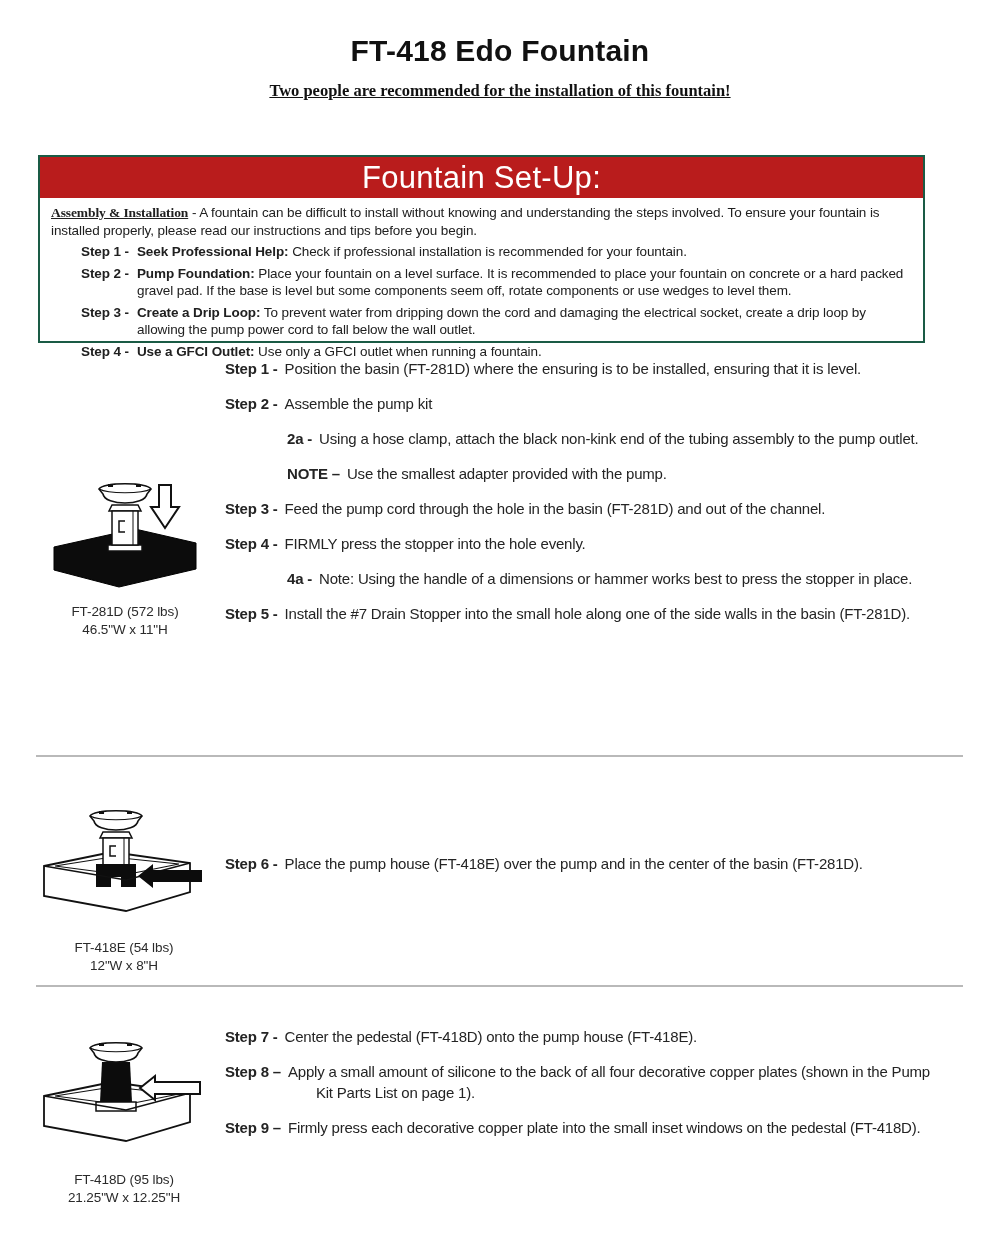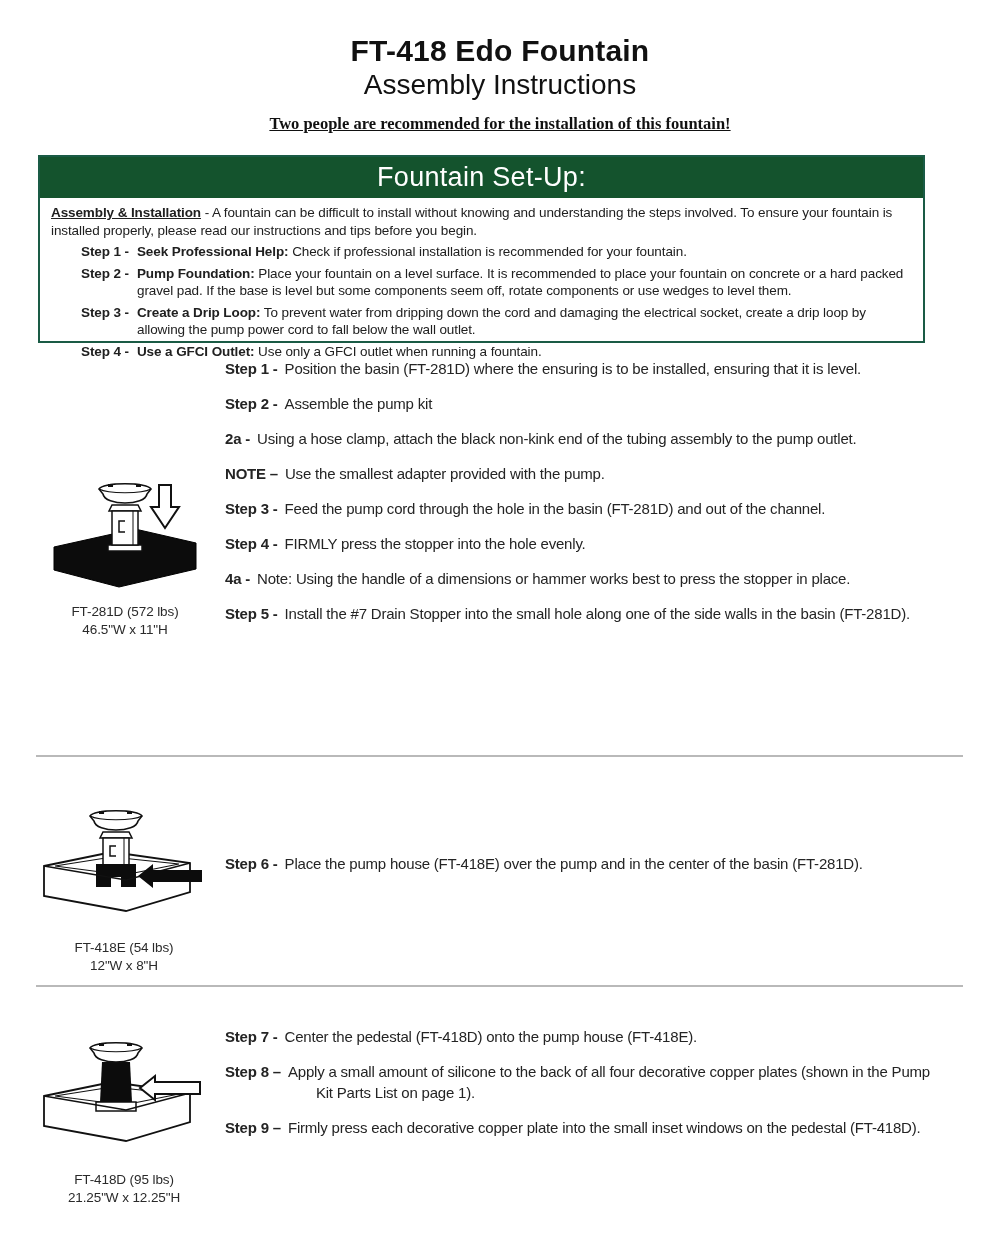--- a/index.html
+++ b/index.html
@@ -26,41 +26,41 @@
     text-decoration:underline;
     color:#111;
   }
 
   
   .setup-box {
     position:absolute; left:38px; top:155px; width:887px; height:188px;
     border:2px solid #1a5b45; background:#fff;
   }
   .setup-header {
-    height:41px; background:#14532d; color:#ffffff;
-    font-size:27px; line-height:41px; text-align:center; letter-spacing:0.3px;
+    height:41px; background:#b91c1c; color:#ffffff;
+    font-size:31px; line-height:41px; text-align:center; letter-spacing:0.3px;
   }
   .setup-body { padding:6px 10px 0 11px; font-size:13.5px; line-height:17.5px; letter-spacing:-0.1px; color:#202020; }
   .setup-intro { margin-bottom:3px; }
-  .setup-intro .ulb { font-weight:bold; text-decoration:underline; }
+  .setup-intro .ulb { font-weight:bold; text-decoration:underline;font-family:Liberation Serif, serif; }
   .sbstep { display:flex; margin:4px 0 0 30px; }
   .sbstep .slabel { font-weight:bold; white-space:nowrap; margin-right:8px; }
   .sbstep .stext { flex:1; }
   .sbstep .stopic { font-weight:bold; }
 
   
   .group { position:absolute; left:225px; width:705px; font-size:15px; line-height:21px; letter-spacing:-0.2px; color:#242424; }
   .group-a { top:358px; }
   .group-b { top:853px; }
   .group-c { top:1026px; }
   .intro-bold { font-weight:bold; margin-bottom:14px; color:#1a1a1a; }
   .step { display:flex; margin-bottom:14px; }
   .step .label { font-weight:bold; white-space:nowrap; margin-right:7px; }
   .step .text { flex:1; }
-  .step.sub { }
+  .step.sub { margin-left:62px; }
   .step.hang .text { padding-left:28px; text-indent:-28px; }
 
   
   .divider { position:absolute; left:36px; width:927px; height:2px; background:#b9b9b9; }
   .divider-1 { top:755px; }
   .divider-2 { top:985px; }
 
   
   .figure { position:absolute; text-align:center; }
   .figure-1 { left:45px; top:477px; width:160px; }
@@ -72,21 +72,20 @@
   .figure-2 .caption { margin-top:7px; }
   .figure-3 .caption { margin-top:9px; }
 </style>
 </head>
 <body>
 
 <div class="page">
 
   <div class="title-block">
     <h1>FT-418 Edo Fountain</h1>
-    <h2>Assembly Instructions</h2>
     <div class="notice">Two people are recommended for the installation of this fountain!</div>
   </div>
 
   <div class="setup-box">
     <div class="setup-header">Fountain Set-Up:</div>
     <div class="setup-body">
       <div class="setup-intro"><span class="ulb">Assembly &amp; Installation</span> <span>- A fountain can be difficult to install without knowing and understanding the steps involved. To ensure your fountain is installed properly, please read our instructions and tips before you begin.</span></div>
 
       <div class="sbstep">
         <span class="slabel">Step 1 -</span>

